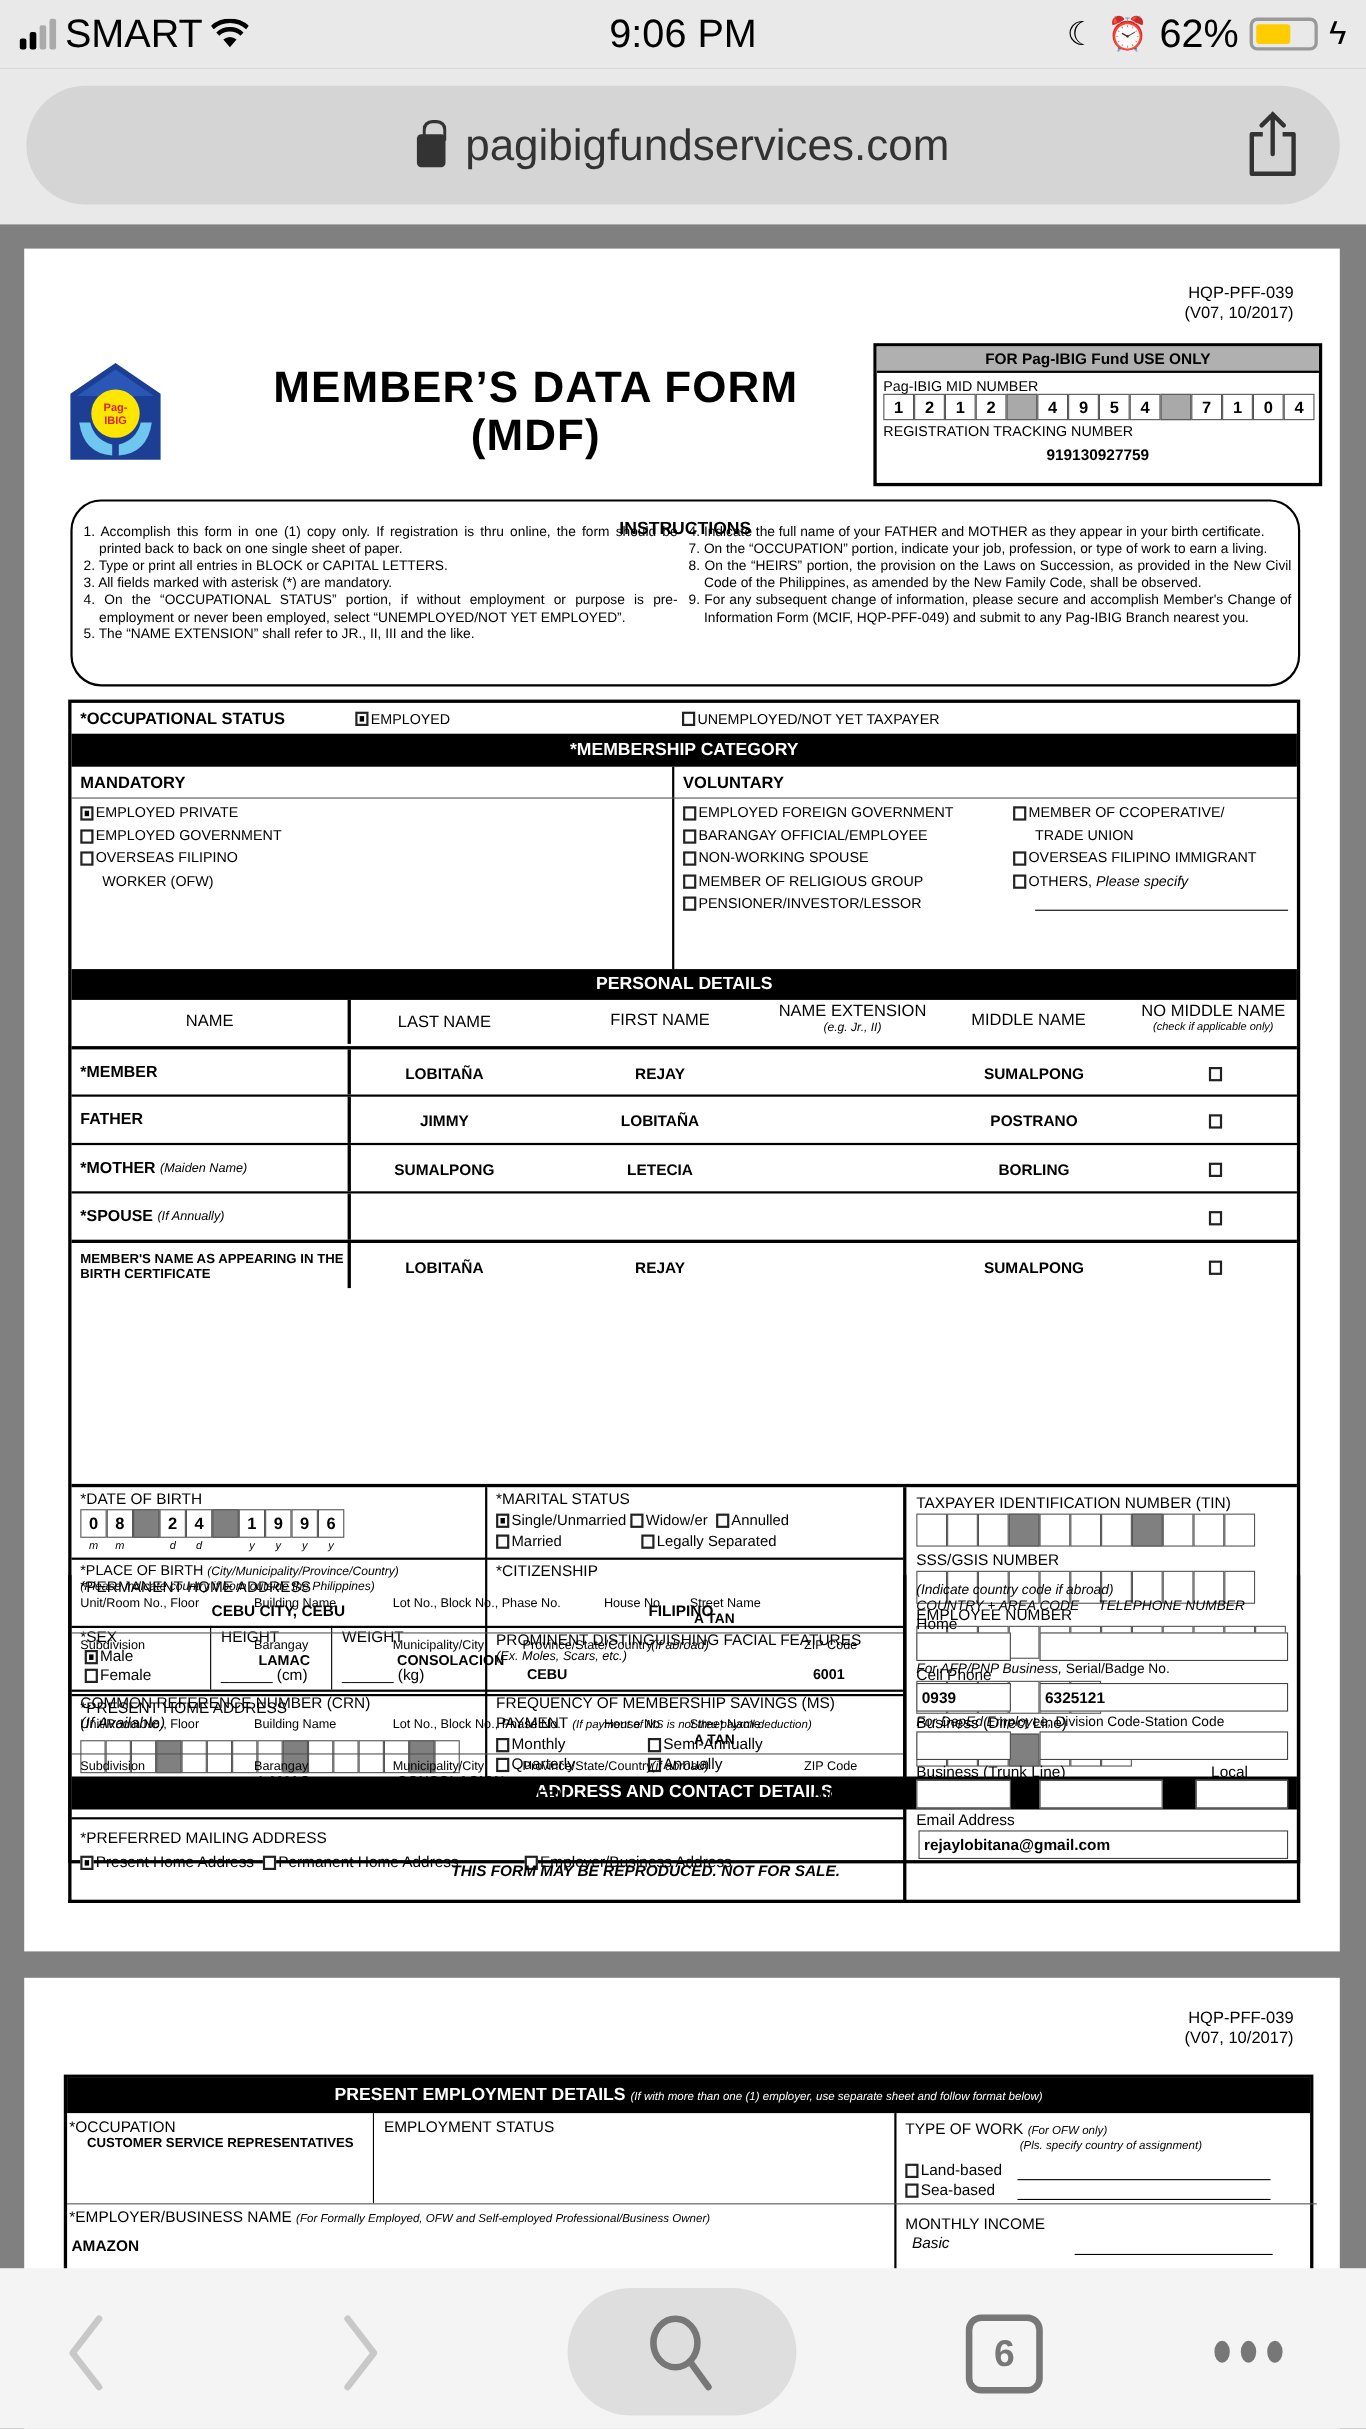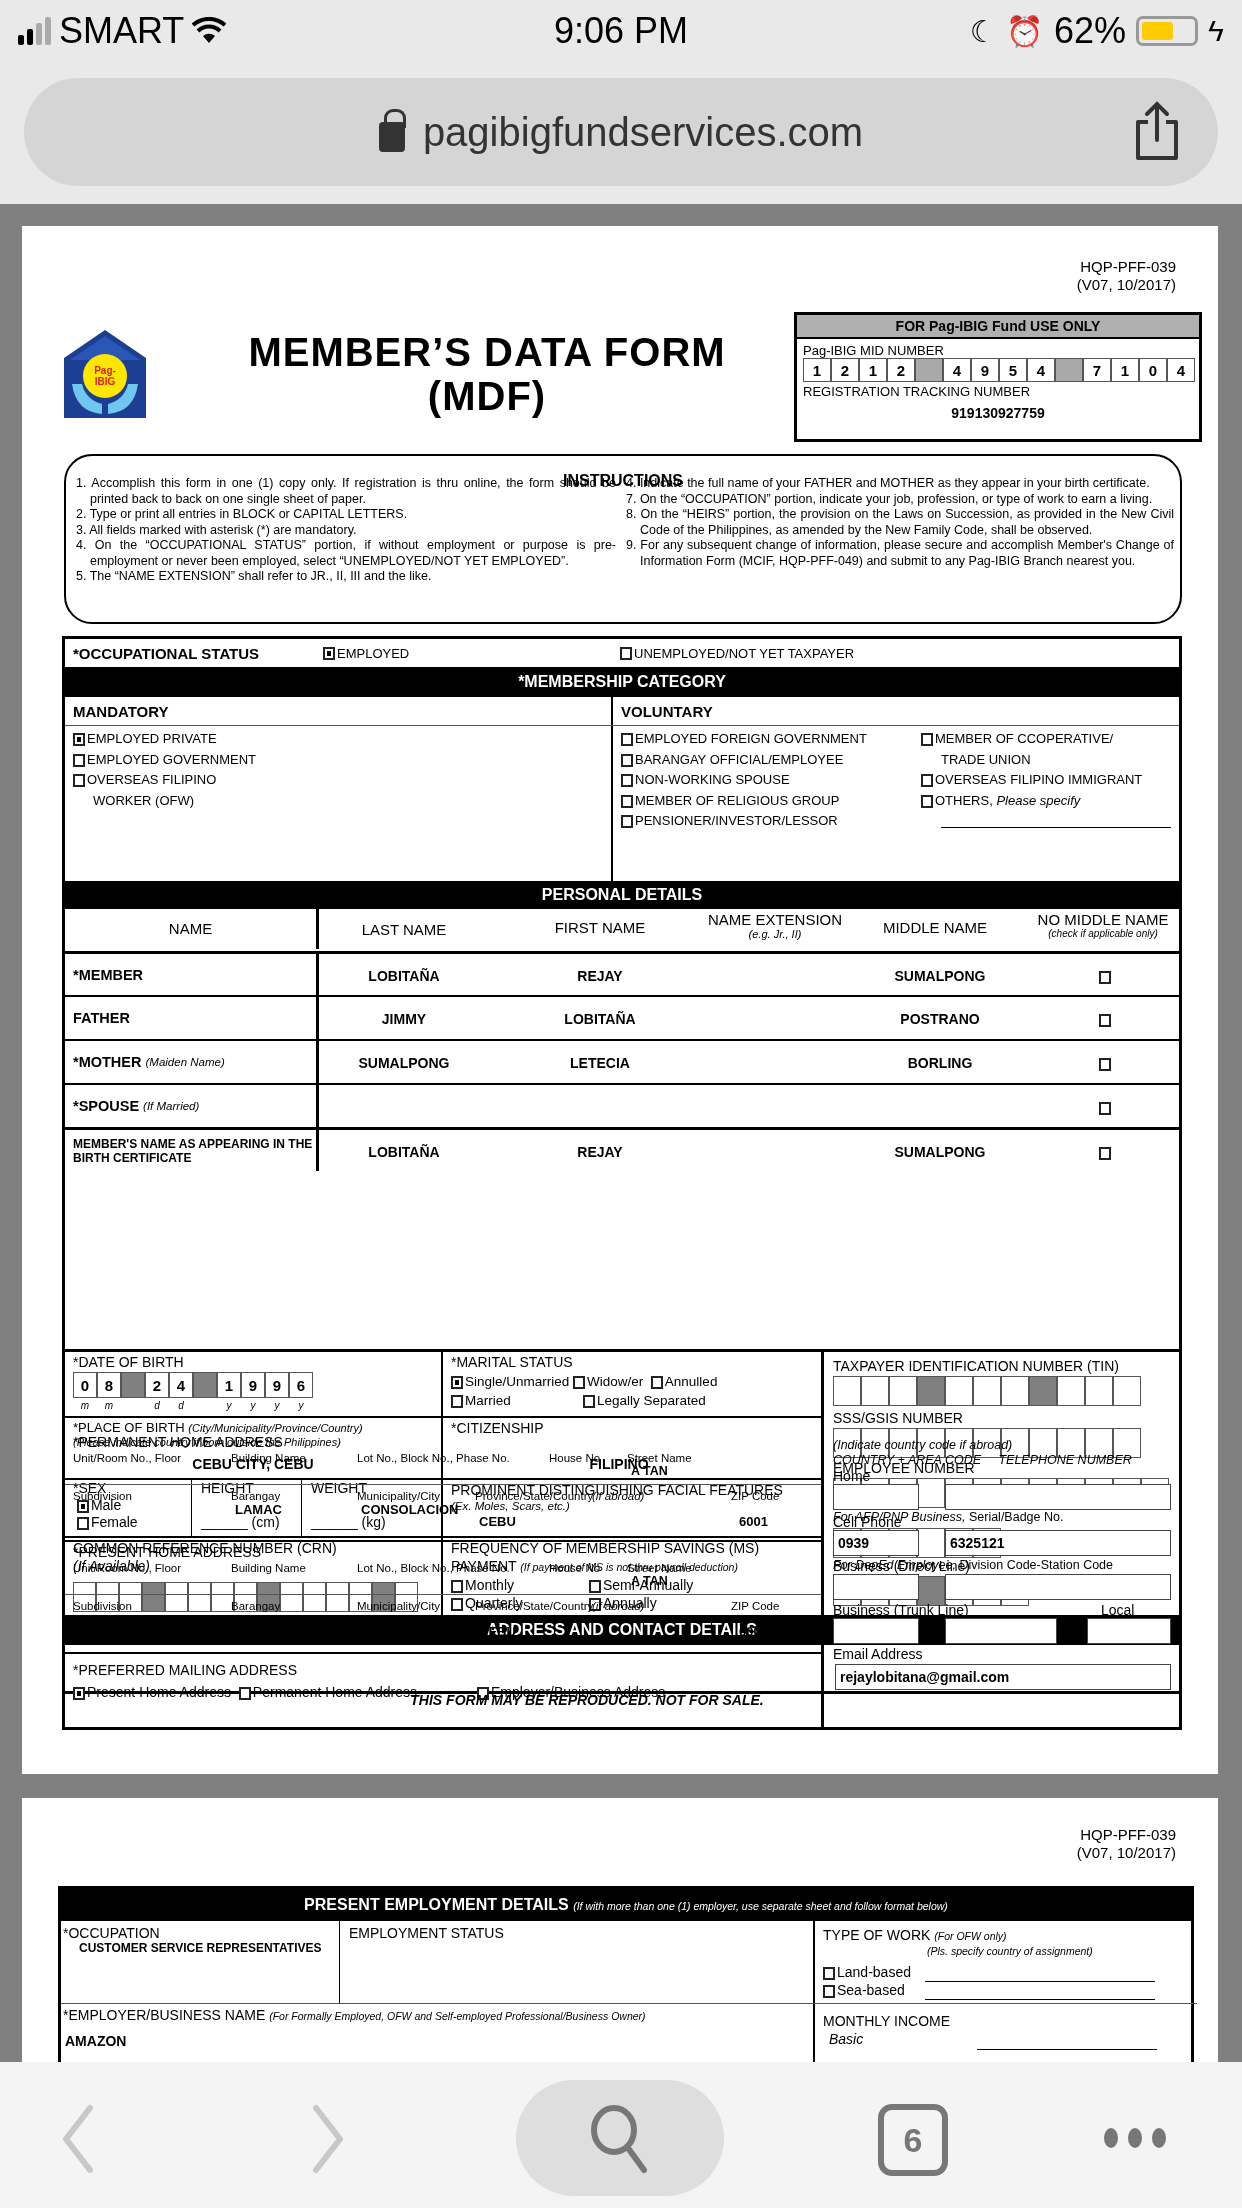--- a/index.html
+++ b/index.html
@@ -210,21 +210,21 @@
           </div><div class="pd-v" style="left: 254px; width: 170px; top: 14px;">LOBITAÑA</div><div class="pd-v" style="left: 450px; width: 170px; top: 14px;">REJAY</div><div class="pd-v" style="left: 630px; width: 160px; top: 14px;"></div><div class="pd-v" style="left: 790px; width: 170px; top: 14px;">SUMALPONG</div><span class="cb abs" style="left: 1034px; top: 14px;"></span></div>
         <div class="row" style="top: 356px; height: 44px; border-top: 2px solid rgb(0, 0, 0);"><div class="abs" style="left: 0px; top: 0px; width: 254px; height: 100%; border-right: 3px solid rgb(0, 0, 0); padding-left: 8px; display: flex; align-items: center; font-weight: bold; font-size: 14.5px; line-height: 14px;">
             <span>FATHER</span>
           </div><div class="pd-v" style="left: 254px; width: 170px; top: 14px;">JIMMY</div><div class="pd-v" style="left: 450px; width: 170px; top: 14px;">LOBITAÑA</div><div class="pd-v" style="left: 630px; width: 160px; top: 14px;"></div><div class="pd-v" style="left: 790px; width: 170px; top: 14px;">POSTRANO</div><span class="cb abs" style="left: 1034px; top: 14px;"></span></div>
         <div class="row" style="top: 400px; height: 44px; border-top: 2px solid rgb(0, 0, 0);"><div class="abs" style="left: 0px; top: 0px; width: 254px; height: 100%; border-right: 3px solid rgb(0, 0, 0); padding-left: 8px; display: flex; align-items: center; font-weight: bold; font-size: 14.5px; line-height: 14px;">
             <span>*MOTHER</span>
             <span class="it" style="font-weight: normal; font-size: 11.5px; margin-left: 4px;">(Maiden Name)</span>
           </div><div class="pd-v" style="left: 254px; width: 170px; top: 14px;">SUMALPONG</div><div class="pd-v" style="left: 450px; width: 170px; top: 14px;">LETECIA</div><div class="pd-v" style="left: 630px; width: 160px; top: 14px;"></div><div class="pd-v" style="left: 790px; width: 170px; top: 14px;">BORLING</div><span class="cb abs" style="left: 1034px; top: 14px;"></span></div>
         <div class="row" style="top: 444px; height: 44px; border-top: 2px solid rgb(0, 0, 0);"><div class="abs" style="left: 0px; top: 0px; width: 254px; height: 100%; border-right: 3px solid rgb(0, 0, 0); padding-left: 8px; display: flex; align-items: center; font-weight: bold; font-size: 14.5px; line-height: 14px;">
             <span>*SPOUSE</span>
-            <span class="it" style="font-weight: normal; font-size: 11.5px; margin-left: 4px;">(If Married)</span>
+            <span class="it" style="font-weight: normal; font-size: 11.5px; margin-left: 4px;">(If Annually)</span>
           </div><div class="pd-v" style="left: 254px; width: 170px; top: 14px;"></div><div class="pd-v" style="left: 450px; width: 170px; top: 14px;"></div><div class="pd-v" style="left: 630px; width: 160px; top: 14px;"></div><div class="pd-v" style="left: 790px; width: 170px; top: 14px;"></div><span class="cb abs" style="left: 1034px; top: 14px;"></span></div>
         <div class="row" style="top: 488px; height: 44px; border-top: 3px solid rgb(0, 0, 0);"><div class="abs" style="left: 0px; top: 0px; width: 254px; height: 100%; border-right: 3px solid rgb(0, 0, 0); padding-left: 8px; display: flex; align-items: center; font-weight: bold; font-size: 12px; line-height: 14px;">
             <span>MEMBER'S NAME AS APPEARING IN THE BIRTH CERTIFICATE</span>
           </div><div class="pd-v" style="left: 254px; width: 170px; top: 14px;">LOBITAÑA</div><div class="pd-v" style="left: 450px; width: 170px; top: 14px;">REJAY</div><div class="pd-v" style="left: 630px; width: 160px; top: 14px;"></div><div class="pd-v" style="left: 790px; width: 170px; top: 14px;">SUMALPONG</div><span class="cb abs" style="left: 1034px; top: 14px;"></span></div>
       </div>
 
     <div class="row" style="top:710px;height:266px;border-top:3px solid #000">
       <div class="vline" style="left:376px;top:0;height:266px"></div>
       <div class="vline" style="left:756px;top:0;height:266px;border-left:3px solid #000"></div>
       <div class="hline" style="left:0;top:64px;width:756px"></div>

